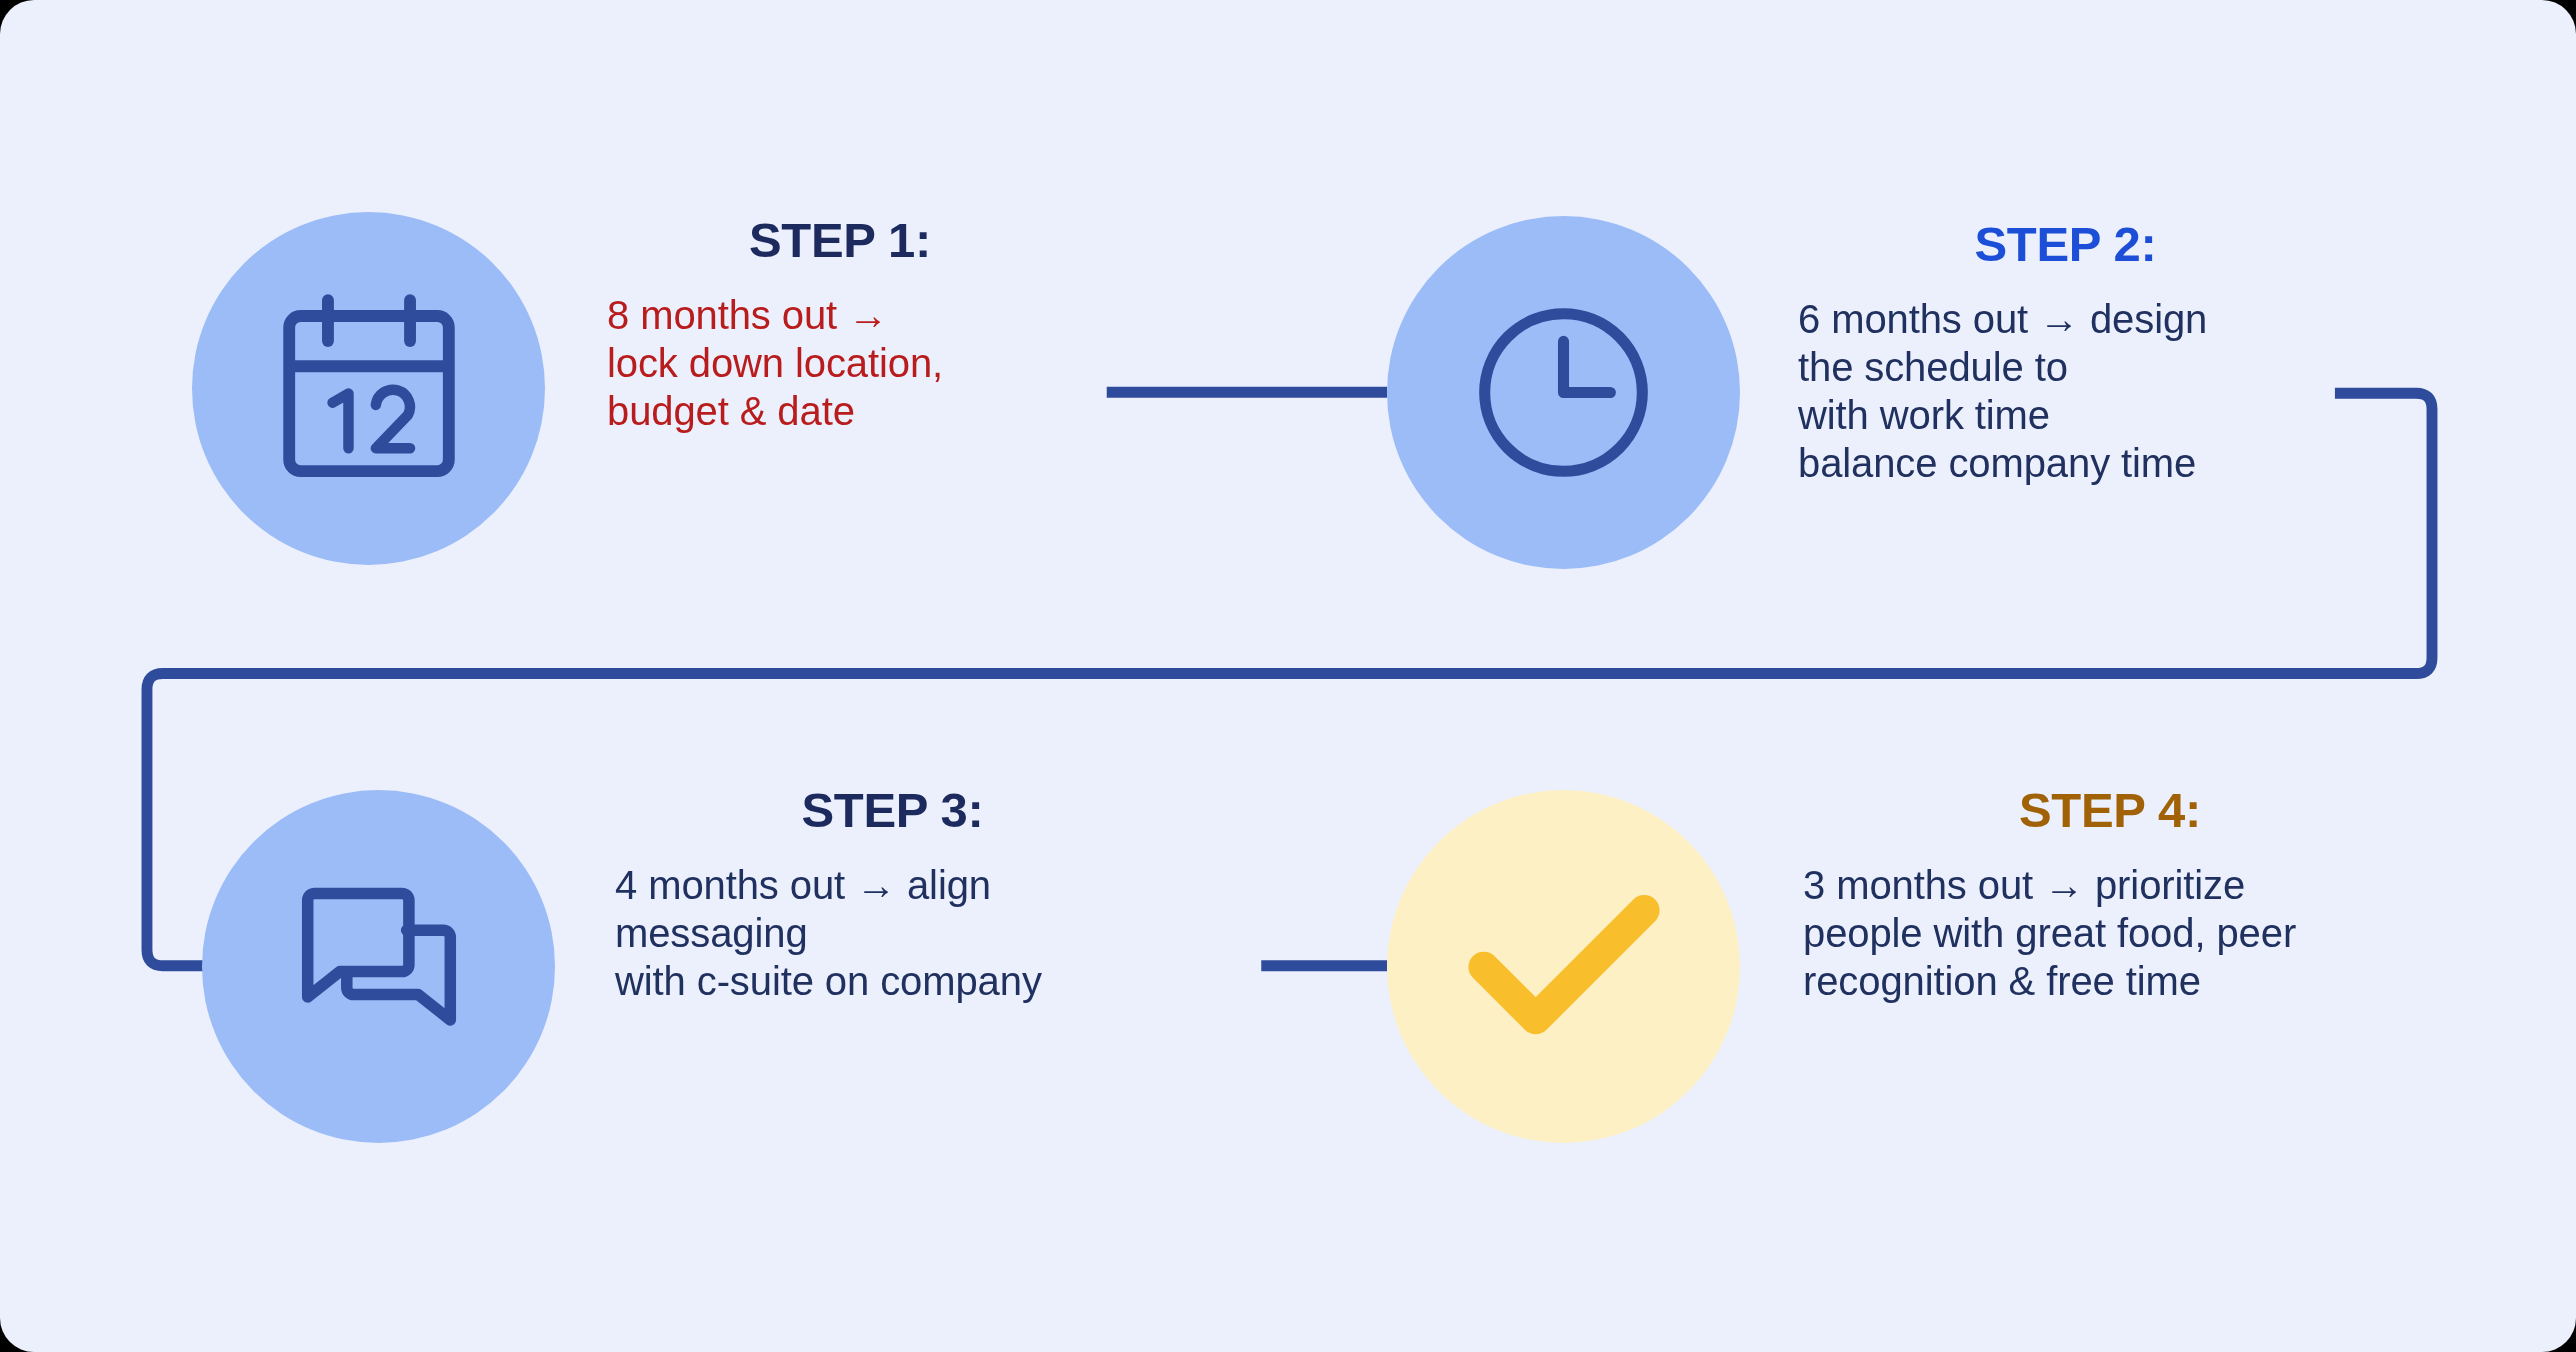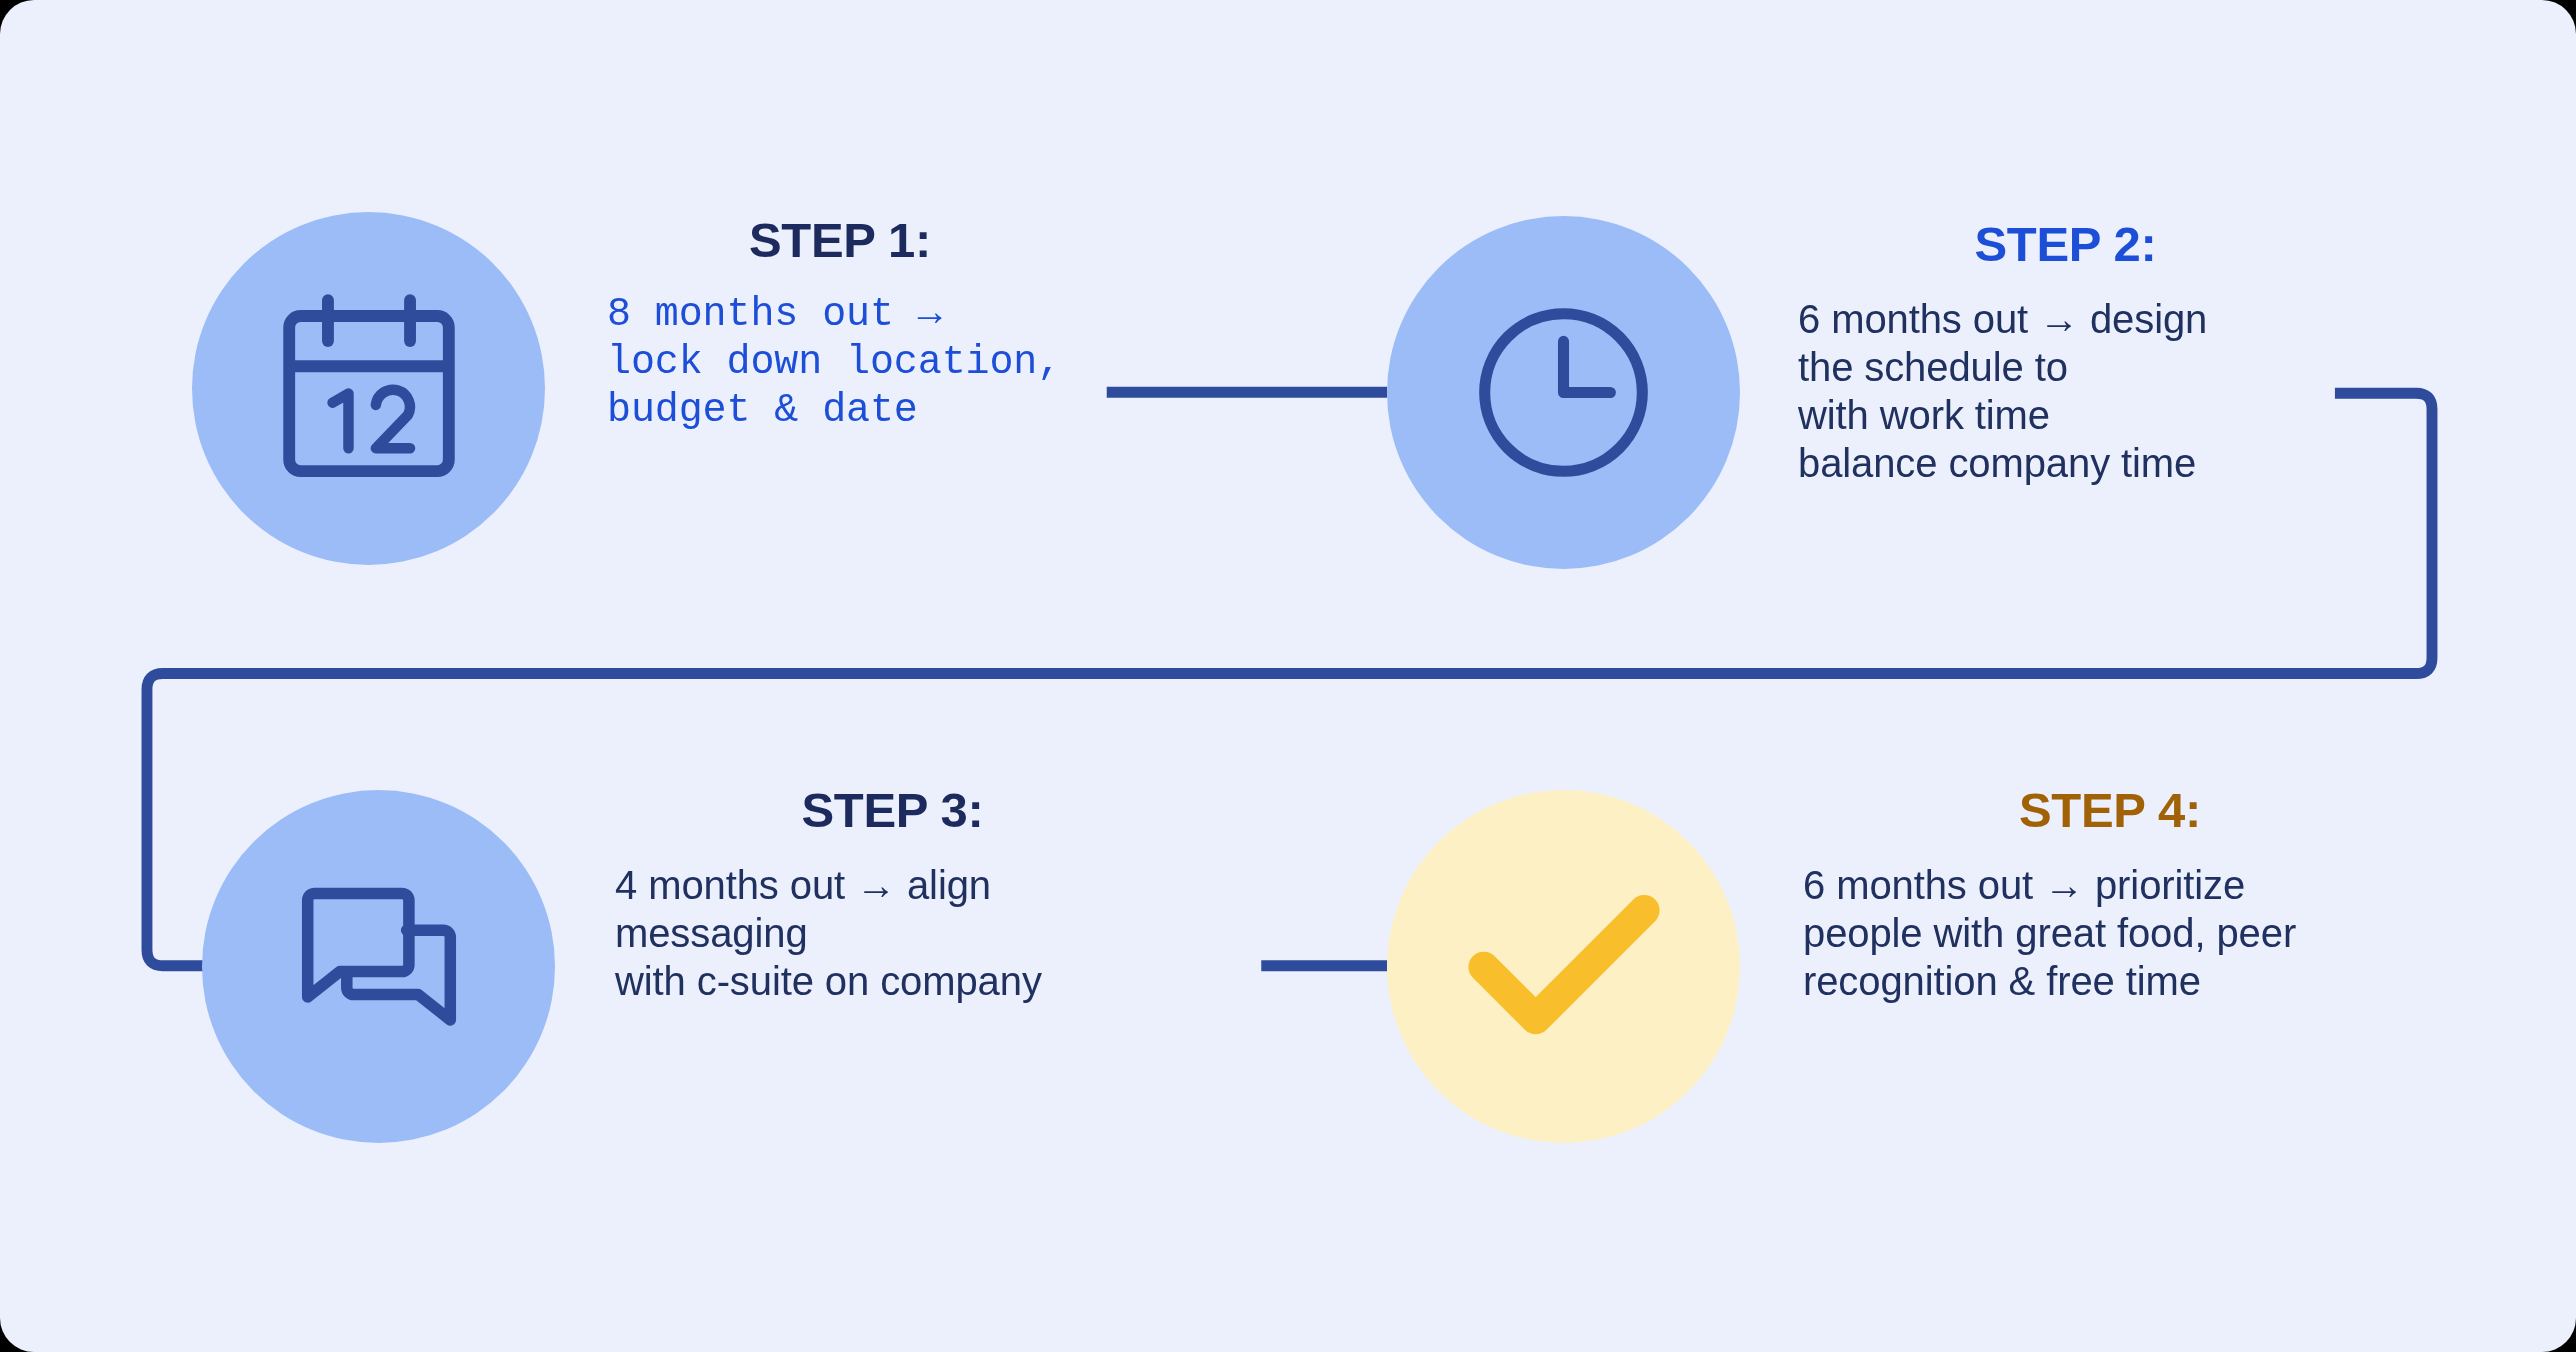--- a/index.html
+++ b/index.html
@@ -95,21 +95,21 @@
       <line x1="32" y1="11" x2="32" y2="29" stroke="#2F4B9B" stroke-width="5.2" stroke-linecap="round"></line>
       <line x1="68" y1="11" x2="68" y2="29" stroke="#2F4B9B" stroke-width="5.2" stroke-linecap="round"></line>
       <g fill="none" stroke="#2F4B9B" stroke-width="4.6" stroke-linecap="round" stroke-linejoin="round">
         <path d="M34,56 L41,52 L41,76"></path>
         <path d="M53,57 a7.5,7.5 0 1 1 14,4.5 L53,76 L68,76"></path>
       </g>
     </svg>
   </div>
   <div class="step-text" id="text-1">
     <p class="step-title" style="color: rgb(28, 42, 94);">STEP 1:</p>
-    <p class="step-body" style="color: #1d4ed8; font-family: Liberation Mono, monospace;">
+    <p class="step-body" style="color: #b91c1c;">
       <span class="ln">8 months out  →</span>
       <span class="ln">lock down location,</span>
       <span class="ln">budget &amp; date</span>
     </p>
   </div>
 
   <div class="icon-badge badge-blue" id="badge-2" style="background: rgb(156, 188, 248);">
     <svg width="213" height="213" viewBox="0 0 100 100">
       <circle cx="50" cy="50" r="37" fill="none" stroke="#2F4B9B" stroke-width="5.2"></circle>
       <path d="M50,26 L50,50 L72,50" fill="none" stroke="#2F4B9B" stroke-width="5.2" stroke-linecap="round" stroke-linejoin="round"></path>
@@ -143,20 +143,20 @@
   </div>
 
   <div class="icon-badge badge-amber" id="badge-4" style="background: rgb(253, 240, 196);">
     <svg width="236" height="236" viewBox="0 0 100 100">
       <path d="M16,50 L38,72 L84,26" fill="none" stroke="#F8BE2B" stroke-width="13" stroke-linecap="round" stroke-linejoin="round"></path>
     </svg>
   </div>
   <div class="step-text" id="text-4">
     <p class="step-title" style="color: #a16207;">STEP 4:</p>
     <p class="step-body" style="color: rgb(32, 48, 95);">
-      <span class="ln">6 months out → prioritize</span>
+      <span class="ln">3 months out → prioritize</span>
       <span class="ln">people with great food, peer</span>
       <span class="ln">recognition &amp; free time</span>
     </p>
   </div>
 
 </div>
 
 
 </body></html>

